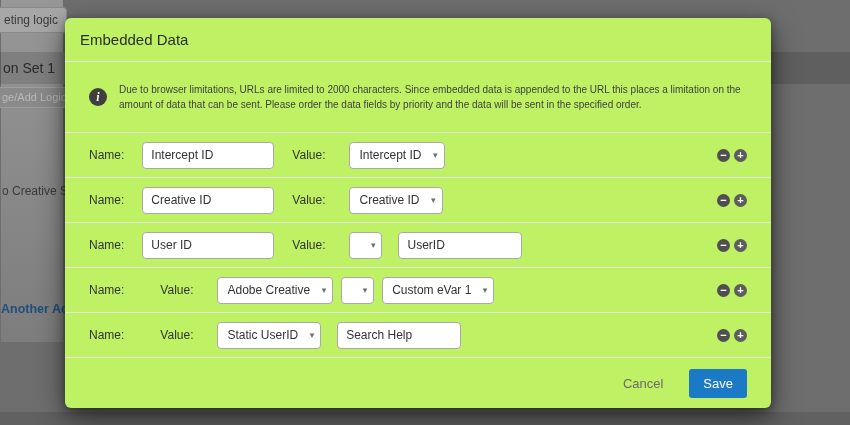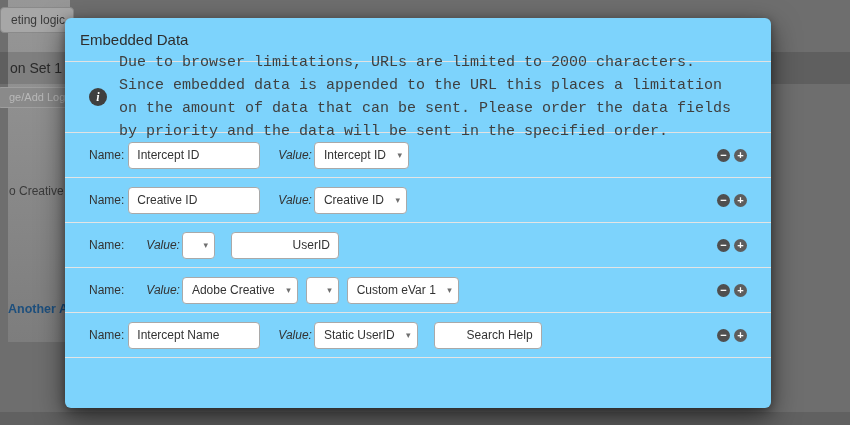--- a/index.html
+++ b/index.html
@@ -5,61 +5,61 @@
   * { box-sizing: border-box; margin: 0; padding: 0; }
   html,body { width: 850px; height: 425px; overflow: hidden; }
   body { font-family: "Liberation Sans", sans-serif; }
 
   .stage { position: relative; width: 850px; height: 425px; background: #6e6e6e; }
 
   
   .band-top    { position: absolute; left: 0; top: 52px;  width: 100%; height: 32px; background: #5f5f5f; }
   .band-bottom { position: absolute; left: 0; top: 412px; width: 100%; height: 13px; background: #616161; }
 
-  .left-strip { position: absolute; left: 8px; top: 0; width: 62px; height: 342px;
+  .left-strip { position: absolute; left: 1px; top: 0; width: 62px; height: 342px;
                 background: linear-gradient(#979797, #7d7d7d); overflow: visible; }
   .tl-btn  { position: absolute; left: -8px; top: 7px; height: 26px; padding: 0 8px 0 10px;
              background: #a7a7a7; border: 1px solid #8a8a8a; border-radius: 4px;
              font-size: 12px; color: #3a3a3a; line-height: 24px; white-space: nowrap; }
   .strip-band { position: absolute; left: 0; top: 52px; width: 70px; height: 32px; background: #7f7f7f; }
   .strip-band span { font-size: 14px; color: #2a2a2a; line-height: 32px; padding-left: 2px;
                      white-space: nowrap; display: block; }
   .tl-btn2 { position: absolute; left: -10px; top: 87px; height: 21px; padding: 0 5px 0 10px;
              background: #8a8a8a; border: 1px solid #9e9e9e; border-radius: 3px;
              font-size: 11px; color: #b9b9b9; line-height: 19px; white-space: nowrap; }
   .creative-text { position: absolute; left: 1px; top: 184px; font-size: 12px; color: #3a3a3a; white-space: nowrap; }
   .another-link  { position: absolute; left: 0px; top: 302px; font-size: 12.5px; font-weight: bold;
                    color: #1d4f7d; white-space: nowrap; cursor: pointer; }
 
   
   .modal { position: absolute; left: 65px; top: 18px; width: 706px; height: 390px;
-           background: #7dd3fc; border-radius: 6px; overflow: hidden;
+           background: #bef264; border-radius: 6px; overflow: hidden;
            box-shadow: 0 10px 28px rgba(0,0,0,0.55), 0 2px 8px rgba(0,0,0,0.35);
            display: flex; flex-direction: column; }
 
   .m-title { height: 44px; flex: 0 0 44px; display: flex; align-items: center;
              padding-left: 15px; font-size: 15px; color: #2e2e2e; border-bottom: 1px solid #e2e2e2; }
 
   .m-info { flex: 0 0 71px; height: 71px; display: flex; align-items: center; gap: 12px;
             padding: 8px 26px 8px 24px; border-bottom: 1px solid #e2e2e2; }
   .info-icon { flex: 0 0 18px; width: 18px; height: 18px; border-radius: 50%; background: #3f3f3f;
                color: #ffffff; font-family: "Liberation Serif", serif; font-style: italic; font-weight: bold;
                font-size: 12px; line-height: 18px; text-align: center; }
-  .info-text { font-size: 15px; line-height: 1.55; color: #3f3f3f; font-family: Liberation Mono, monospace; }
+  .info-text { font-size: 10px; line-height: 1.55; color: #3f3f3f; }
 
   .rows { flex: 0 0 225px; }
   .row { height: 45px; display: flex; align-items: center; padding: 0 24px;
          border-bottom: 1px solid #e4e4e4; }
-  .lbl { font-size: 12px; color: #333333; margin-right: 4px; white-space: nowrap; }
-  .vlbl { margin-left: 18px; margin-right: 2px; font-style: italic; }
+  .lbl { font-size: 12px; color: #333333; margin-right: 18px; white-space: nowrap; }
+  .vlbl { margin-left: 18px; margin-right: 24px; }
   .txt { height: 27px; border: 1px solid #a9a9a9; border-radius: 4px; background: #ffffff;
          font-family: "Liberation Sans", sans-serif; font-size: 12px; color: #333333;
          padding: 0 8px; outline: none; }
   .name-input { width: 132px; }
-  .val-input  { width: 108px; margin-left: 8px; text-align: right; }
+  .val-input  { width: 124px; margin-left: 8px; }
   .sel { position: relative; display: inline-flex; align-items: center; height: 27px;
          border: 1px solid #a9a9a9; border-radius: 4px; background: #ffffff;
          padding: 0 22px 0 9px; font-size: 12px; color: #333333; white-space: nowrap;
          cursor: pointer; margin-right: 8px; }
   .sel .caret { position: absolute; right: 6px; top: 50%; transform: translateY(-54%);
                 font-size: 9px; color: #6f6f6f; }
   .row-ctrls { margin-left: auto; display: flex; align-items: center; gap: 4px; }
   .circ { width: 13px; height: 13px; border-radius: 50%; color: #ffffff; text-align: center;
           font-size: 11px; font-weight: bold; line-height: 13px; cursor: pointer; }
   .minus { background: #4f4f4f; }
@@ -120,20 +120,21 @@
             <span>Creative ID</span>
             <span class="caret">▾</span>
           </span>
           <span class="row-ctrls">
             <span class="circ minus">−</span>
             <span class="circ plus">+</span>
           </span>
         </div>
         <div class="row">
           <span class="lbl">Name:</span>
+          <input class="txt name-input" value="User ID" style="">
           <span class="lbl vlbl">Value:</span>
           <span class="sel">
             <span class="caret">▾</span>
           </span>
           <input class="txt val-input" value="UserID" style="">
           <span class="row-ctrls">
             <span class="circ minus">−</span>
             <span class="circ plus">+</span>
           </span>
         </div>
@@ -151,29 +152,32 @@
             <span>Custom eVar 1</span>
             <span class="caret">▾</span>
           </span>
           <span class="row-ctrls">
             <span class="circ minus">−</span>
             <span class="circ plus">+</span>
           </span>
         </div>
         <div class="row">
           <span class="lbl">Name:</span>
-          <input class="txt name-input" value="Intercept Name" style="">
           <span class="lbl vlbl">Value:</span>
           <span class="sel">
             <span>Static UserID</span>
             <span class="caret">▾</span>
           </span>
           <input class="txt val-input" value="Search Help" style="">
           <span class="row-ctrls">
             <span class="circ minus">−</span>
             <span class="circ plus">+</span>
           </span>
         </div>
       </div>
 
+    <div class="m-footer">
+      <button class="cancel-btn">Cancel</button>
+      <button class="save-btn">Save</button>
+    </div>
   </div>
 
 </div>
 
 </body></html>

